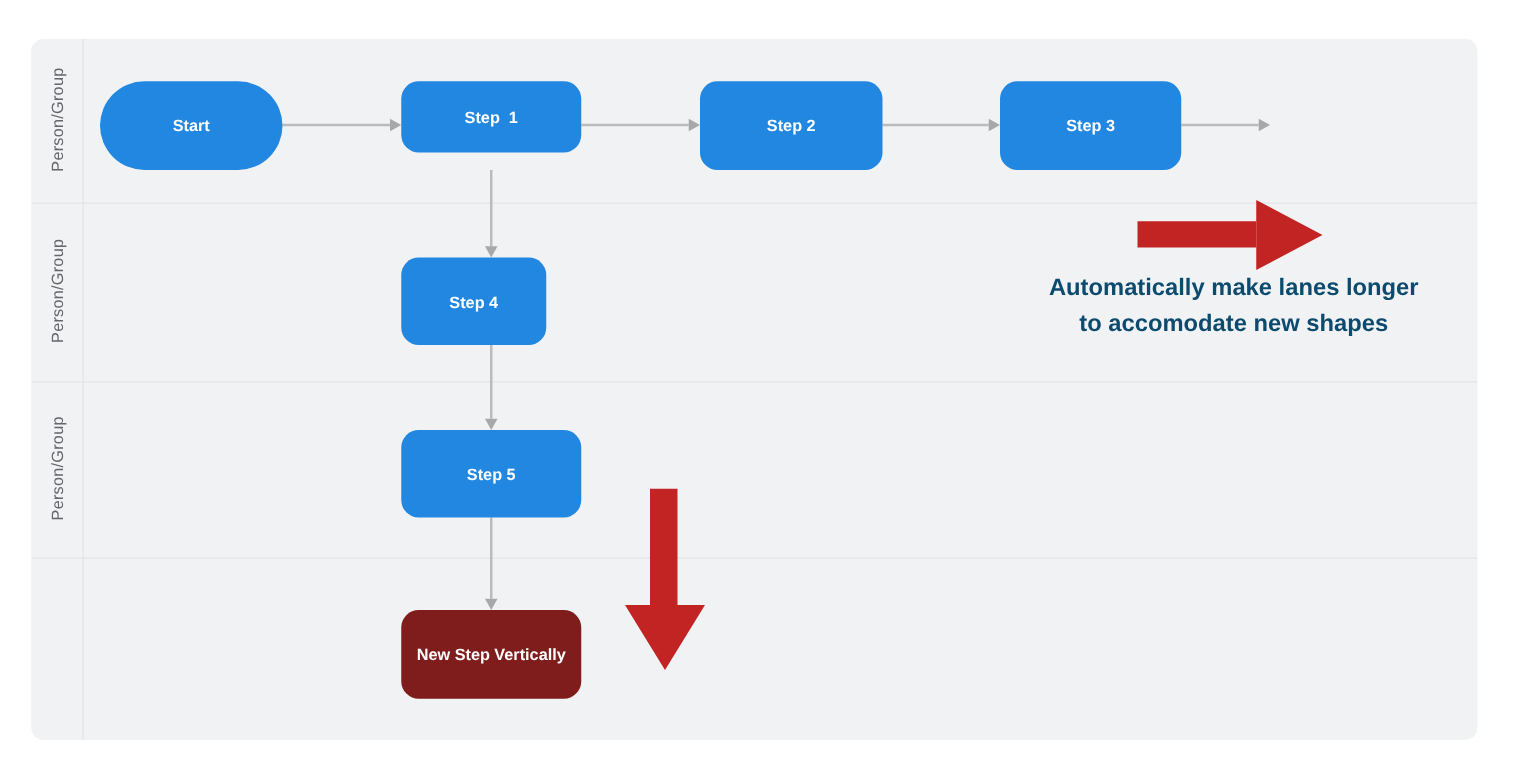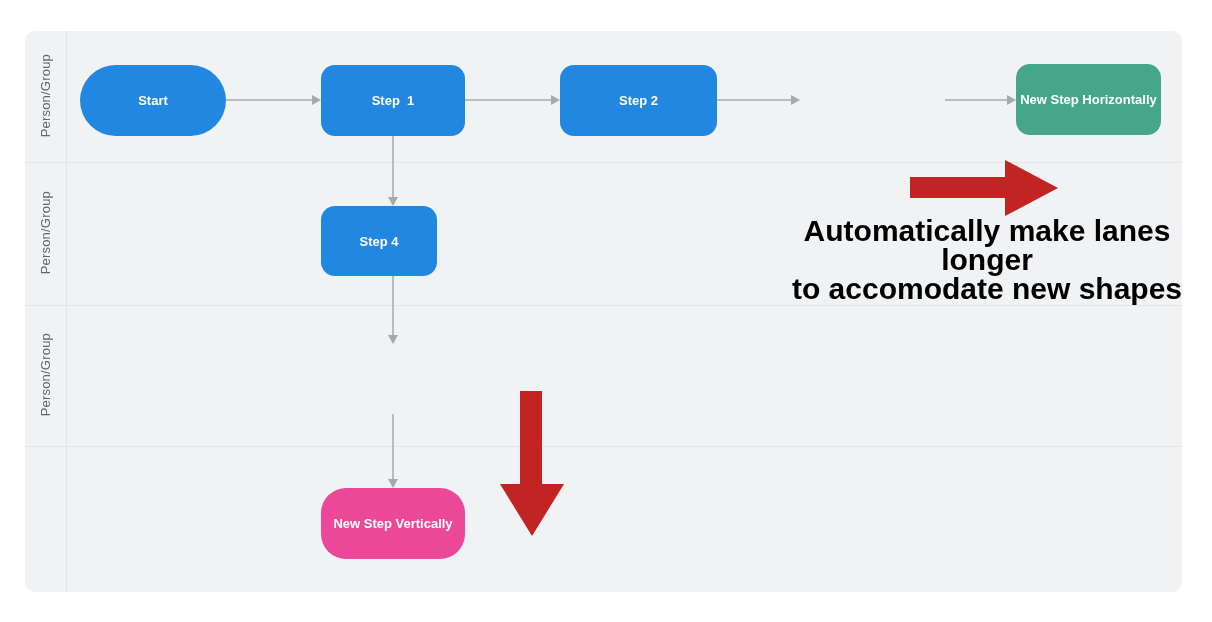--- a/index.html
+++ b/index.html
@@ -17,21 +17,21 @@
   .lane-label span { writing-mode:vertical-rl; transform:rotate(180deg);
                      font-size:13px; color:#63676b; letter-spacing:.2px; white-space:pre; }
 
   
   .node { position:absolute; display:flex; align-items:center; justify-content:center;
           color:#ffffff; font-size:13px; font-weight:bold; text-align:center;
           border-radius:14px; cursor:default; }
   .node span { white-space:pre; padding:0 6px; }
   .node.blue  { background:#2287e0; }
   .node.green { background:#45a788; }
-  .node.rose  { background:#ec4899;border-radius:25px; }
+  .node.rose  { background:#7f1d1d; }
   .node.pill  { border-radius:36px; }
 
   
   .conn-h { position:absolute; height:2px; background:#b9bbbd; top:68px; }
   .conn-v { position:absolute; width:2px;  background:#b9bbbd; left:367px; }
   .head-right { position:absolute; width:0; height:0; top:64px;
                 border-top:5px solid transparent; border-bottom:5px solid transparent;
                 border-left:9px solid #a6a8aa; }
   .head-down  { position:absolute; width:0; height:0; left:363px;
                 border-left:5px solid transparent; border-right:5px solid transparent;
@@ -40,21 +40,21 @@
   
   .red-shaft-h { position:absolute; left:885px; top:146px; width:95px; height:21px; background:#c22323; }
   .red-head-h  { position:absolute; left:980px; top:129px; width:0; height:0;
                  border-top:28px solid transparent; border-bottom:28px solid transparent;
                  border-left:53px solid #c22323; }
   .red-shaft-v { position:absolute; left:495px; top:360px; width:22px; height:100px; background:#c22323; }
   .red-head-v  { position:absolute; left:475px; top:453px; width:0; height:0;
                  border-left:32px solid transparent; border-right:32px solid transparent;
                  border-top:52px solid #c22323; }
 
-  .annotation { position:absolute; color:#000000; font-size:30px; font-weight:600;
+  .annotation { position:absolute; color:#0c4a6e; font-size:19px; font-weight:600;
                 line-height:29px; text-align:center; white-space:pre-line; }
   .annotation.a1 { left:762px; top:185px; width:400px; }
   .annotation.a2 { left:497px; top:394px; width:440px; }
 </style>
 </head>
 <body>
 
 <div class="stage">
   <div class="panel">
 
@@ -85,31 +85,34 @@
     <div class="conn-v" style="top:105px; height:61px"></div>
     <div class="head-down" style="top:166px"></div>
     <div class="conn-v" style="top:245px; height:59px"></div>
     <div class="head-down" style="top:304px"></div>
     <div class="conn-v" style="top:383px; height:65px"></div>
     <div class="head-down" style="top:448px"></div>
 
     <div class="node blue pill" style="left:55px;  top:34px;  width:146px; height:71px">
       <span>Start</span>
       </div>
-    <div class="node blue" style="left:296px; top:34px;  width:144px; height:71px">
+    <div class="node blue" style="left:296px; top:34px;  width:144px; height:57px">
       <span>Step  1</span>
       </div>
-    <div class="node blue" style="left:535px; top:34px;  width:157px; height:71px">
+    <div class="node blue" style="left:535px; top:34px;  width:146px; height:71px">
       <span>Step 2</span>
       </div>
-    <div class="node green" style="left:991px; top:33px; width:145px; height:71px">
-      <span>New Step Horizontally</span>
+    <div class="node blue" style="left:775px; top:34px;  width:145px; height:71px">
+      <span>Step 3</span>
       </div>
     <div class="node blue" style="left:296px; top:175px; width:116px; height:70px">
       <span>Step 4</span>
+      </div>
+    <div class="node blue" style="left:296px; top:313px; width:144px; height:70px">
+      <span>Step 5</span>
       </div>
     <div class="node rose" style="left:296px; top:457px; width:144px; height:71px">
       <span>New Step Vertically</span>
       </div>
 
     <div class="red-shaft-h"></div>
     <div class="red-head-h"></div>
     <div class="annotation a1">Automatically make lanes longer
 to accomodate new shapes</div>
 

